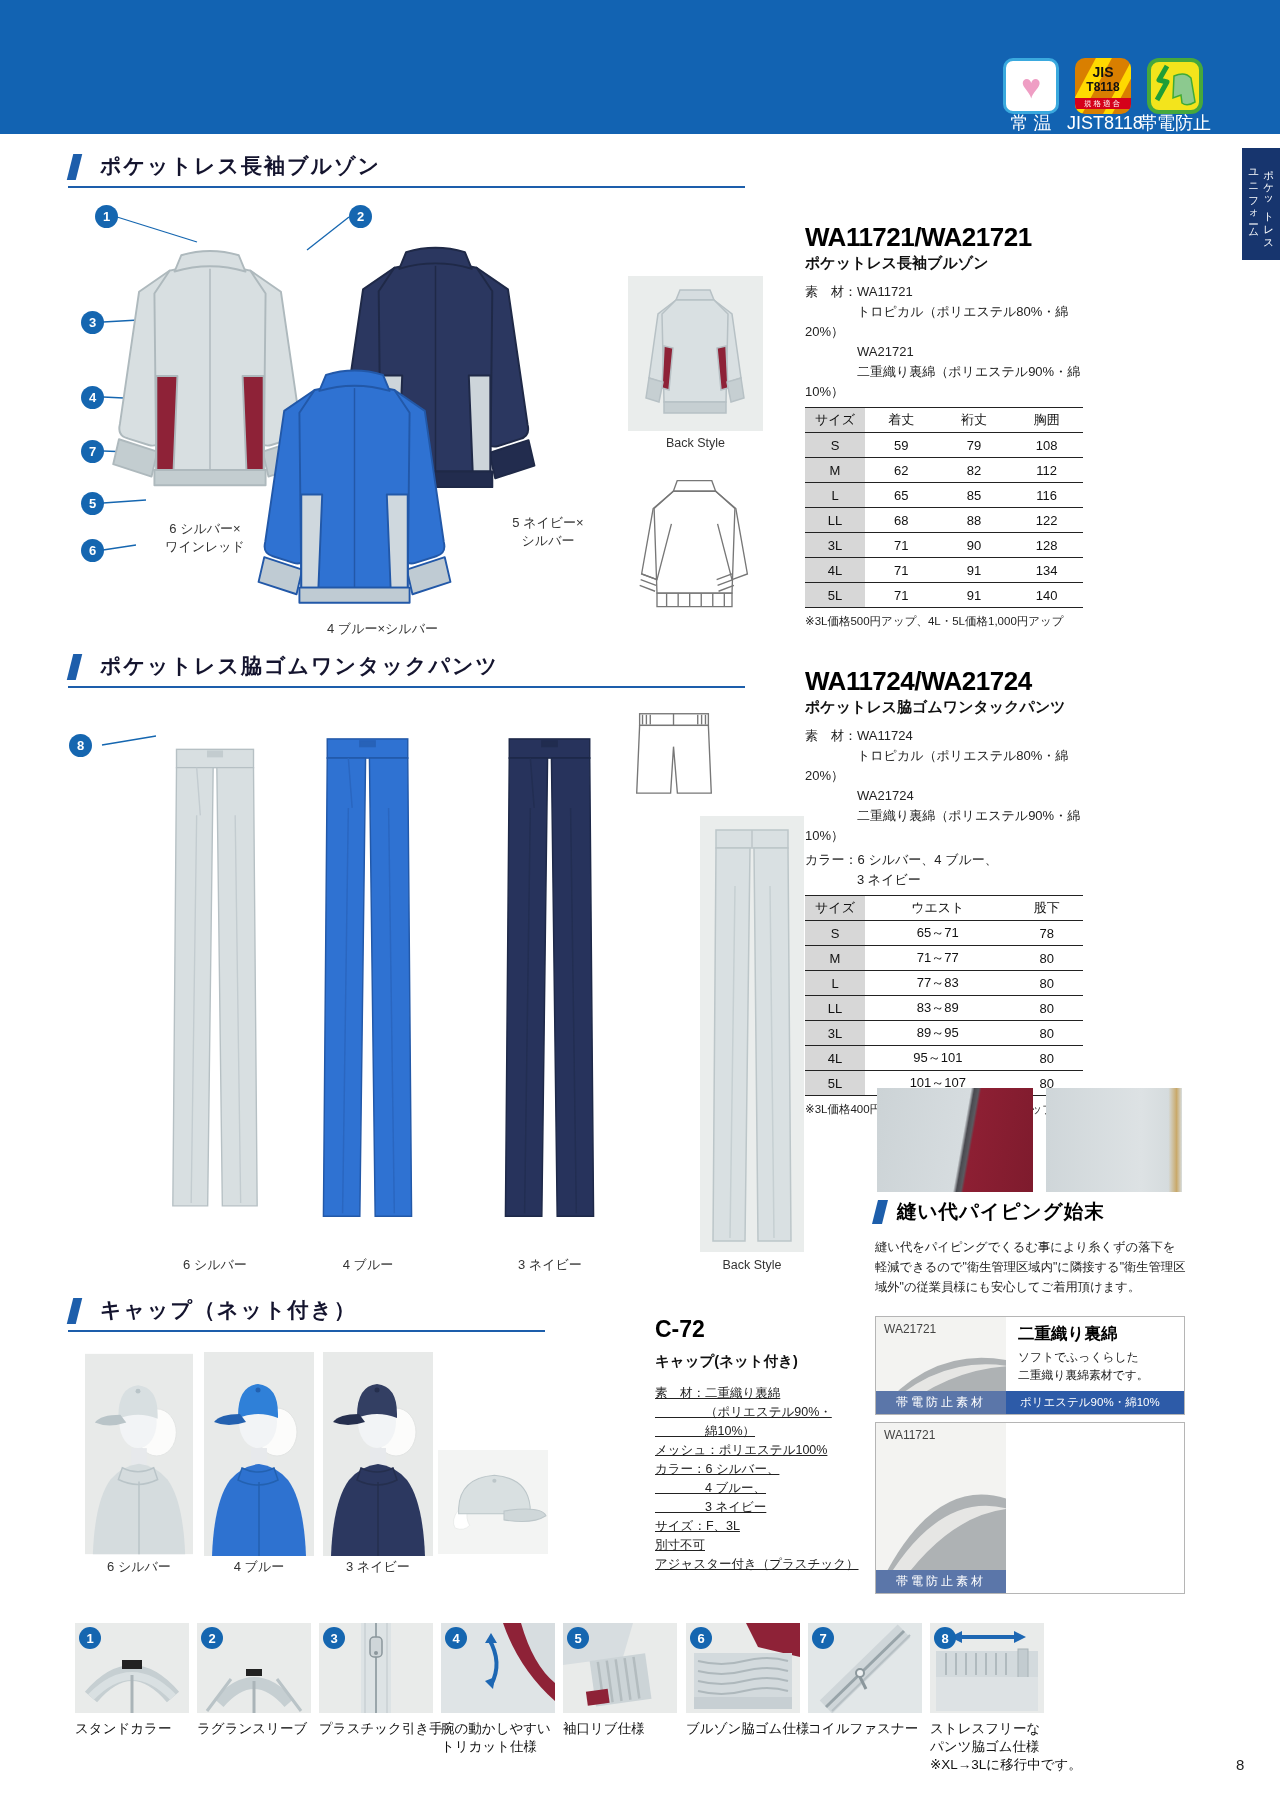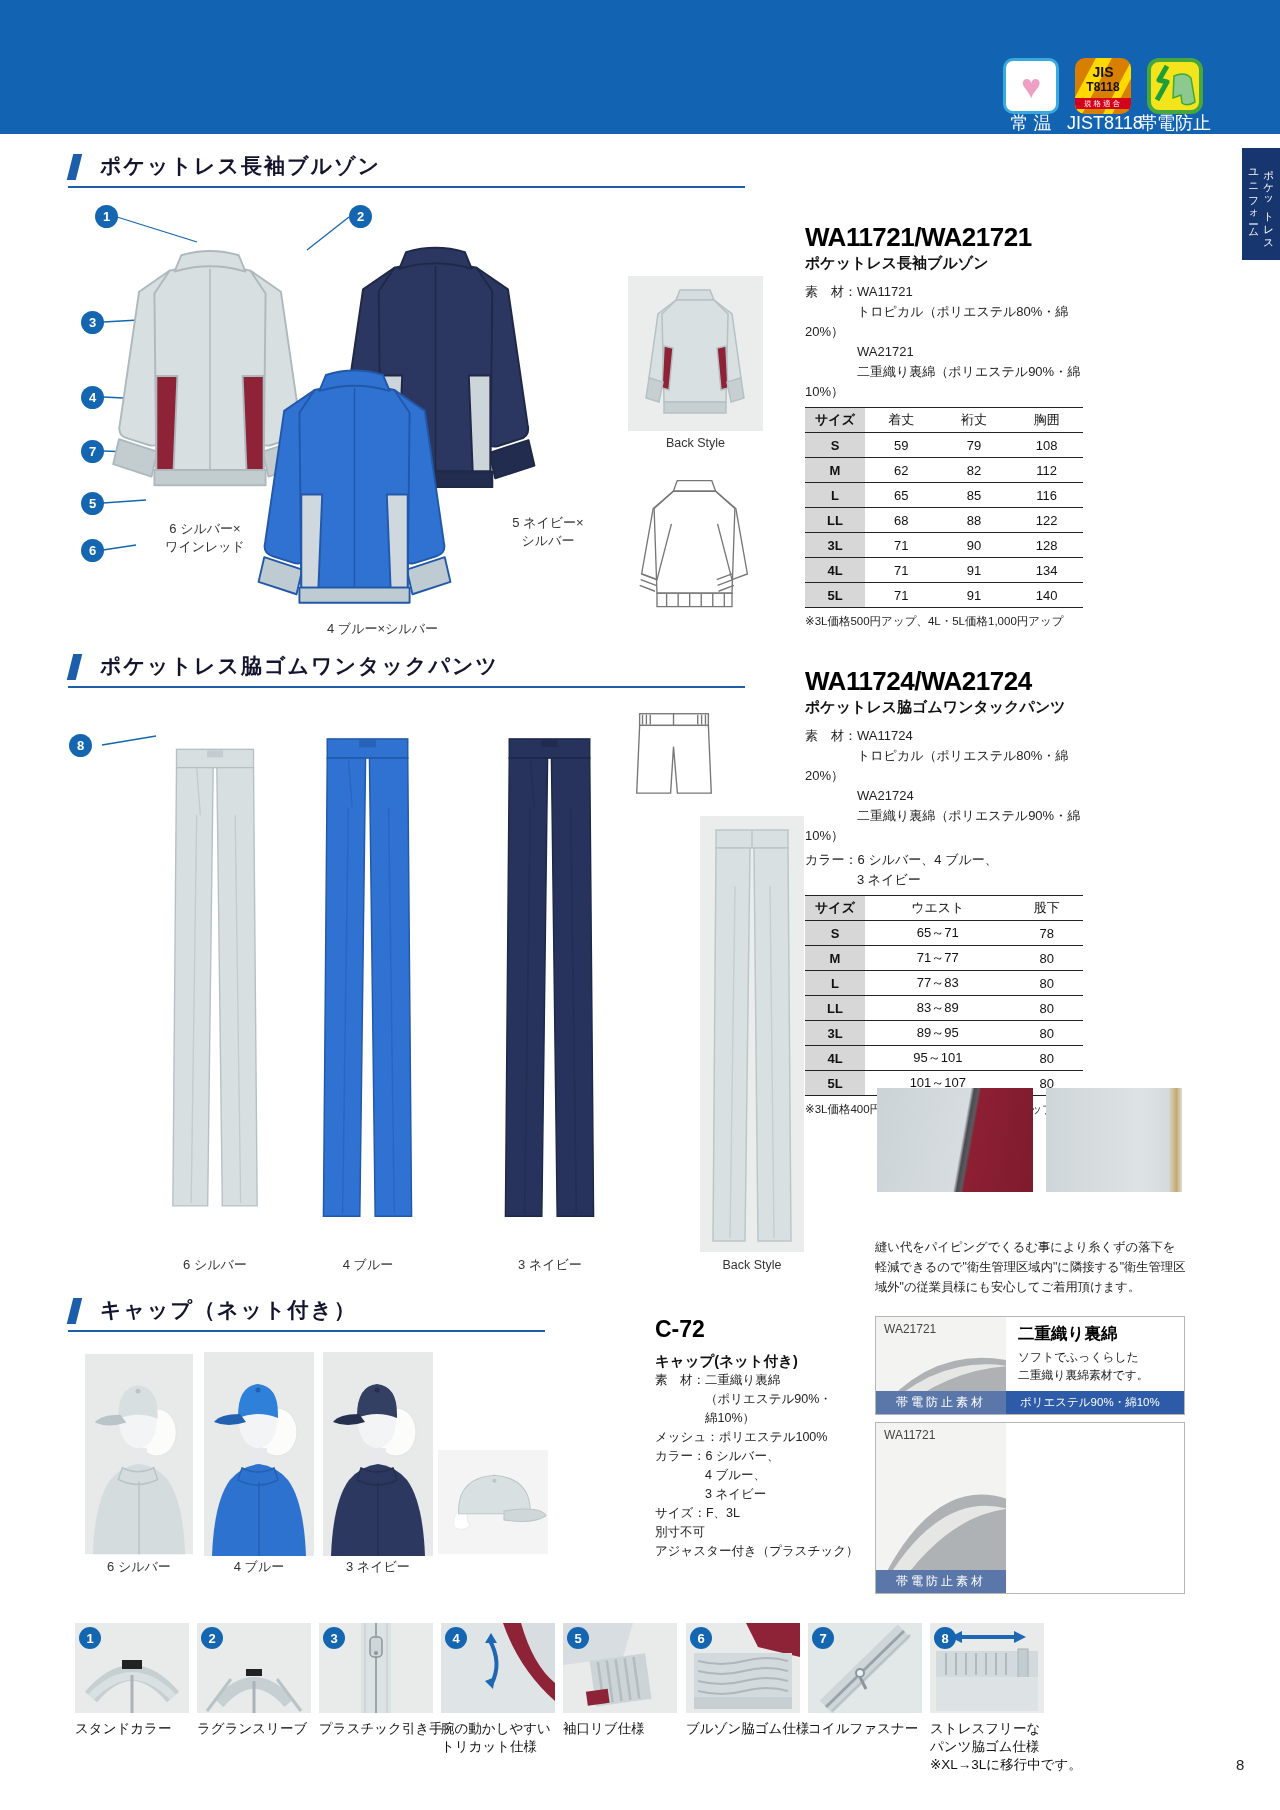--- a/index.html
+++ b/index.html
@@ -42,21 +42,21 @@
   .backlabel{font-size:12.5px;color:#333;text-align:center;}
 
   
   .product h3{margin:0;font-size:26px;font-weight:800;letter-spacing:-0.5px;color:#000;line-height:30px;}
   .product h4{margin:2px 0 0 0;font-size:15px;font-weight:bold;color:#111;}
   .spec{margin:9px 0 0 0;font-size:13px;line-height:20px;color:#222;}
   .spec2{margin:4px 0 0 0;font-size:13px;line-height:20px;color:#222;}
   .spec-table{border-collapse:collapse;width:278px;font-size:13px;color:#111;margin-top:5px;}
   .spec-table th,.spec-table td{border-top:1px solid #222;border-bottom:1px solid #222;
      text-align:center;padding:0 2px;font-weight:normal;height:24px;}
-  .spec-table th:first-child,.spec-table td:first-child{background:#d7d7d7;width:56px;font-weight:bold;}
+  .spec-table th:first-child,.spec-table td:first-child{background:#d7d7d7;width:56px;}
   .note{margin:6px 0 0 0;font-size:11.5px;color:#222;}
 
   
   .pip-head{font-size:19.5px;font-weight:800;color:#000;letter-spacing:1px;}
   .pip-accent{position:absolute;left:0;top:2px;width:10px;height:24px;background:#1d5eab;transform:skewX(-14deg);}
   .pip-body{font-size:12.3px;line-height:1.62;color:#222;margin:0;}
 
   
   .fcard{border:1px solid #b5b5b5;background:#fff;display:flex;box-sizing:border-box;}
   .fphoto{position:relative;width:130px;flex:0 0 130px;}
@@ -66,21 +66,21 @@
      font-size:12px;letter-spacing:3px;text-align:center;line-height:23px;}
   .finfo{position:relative;flex:1;padding:6px 10px 23px 12px;box-sizing:border-box;}
   .finfo h5{margin:0;font-size:16.5px;font-weight:800;color:#000;}
   .finfo p{margin:4px 0 0 0;font-size:11.8px;line-height:1.5;color:#222;}
   .fcomp{position:absolute;left:0;right:0;bottom:0;height:23px;background:#2d5ba8;color:#fff;
      font-size:11.5px;line-height:23px;padding-left:14px;}
 
   
   .cap-code{margin:0;font-size:23px;font-weight:800;color:#000;}
   .cap-name{margin:9px 0 0 0;font-size:14.5px;font-weight:bold;color:#111;}
-  .cap-info{margin:0 0 0 0;font-size:12.5px;line-height:19px;color:#222;}
+  .cap-info{margin:13px 0 0 0;font-size:12.5px;line-height:19px;color:#222;text-decoration:underline;}
 
   
   .detail{width:114px;}
   .dphoto{position:relative;width:114px;height:90px;background:#e9ebea;overflow:hidden;}
   .dnum{position:absolute;left:4px;top:4px;width:22px;height:22px;border-radius:50%;background:#1566b0;
      color:#fff;font-size:13px;font-weight:bold;display:flex;align-items:center;justify-content:center;z-index:2;}
   .dcap{margin:7px 0 0 0;font-size:13.5px;line-height:1.35;color:#111;width:162px;}
 
   .pagenum{font-size:15px;color:#222;}
 
@@ -434,20 +434,24 @@
             <td>80</td>
           </tr>
         </tbody>
       </table>
     <p class="note">※3L価格400円アップ、4L・5L価格800円アップ</p>
   </div>
 
   <div class="abs" style="left:877px;top:1088px;width:156px;height:104px;background:linear-gradient(100deg,#ccd3d6 0%,#d6dcdf 54%,#4a4a50 56%,#5a5a60 58.5%,#8d1f33 60%,#7e1b2d 100%);"></div>
   <div class="abs" style="left:1046px;top:1088px;width:136px;height:104px;background:linear-gradient(90deg,#cfd6d9 0%,#dde2e4 70%,#d5dbdd 90%,#c9a96a 96%,#d8dee0 100%);"></div>
 
+  <div class="abs" style="left:875px;top:1198px;width:312px;height:30px;">
+    <span class="pip-accent"></span>
+    <div class="pip-head" style="margin-left:22px;">縫い代パイピング始末</div>
+  </div>
   <p class="abs pip-body" style="left:875px;top:1238px;width:312px;">縫い代をパイピングでくるむ事により糸くずの落下を軽減できるので"衛生管理区域内"に隣接する"衛生管理区域外"の従業員様にも安心してご着用頂けます。</p>
 
   <div class="abs fcard" style="left:875px;top:1316px;width:310px;height:99px;">
     <div class="fphoto">
       <svg viewBox="0 0 130 99" preserveAspectRatio="none">
         <rect width="130" height="99" fill="#f3f3f1"></rect>
         <path d="M0,99 Q55,30 130,44 L130,99 Z" fill="#aeb2b4"></path>
         <path d="M-5,108 Q55,38 132,50 Q70,54 18,99 Z" fill="#e6e6e4"></path>
       </svg>
       <span class="fcode">WA21721</span>

